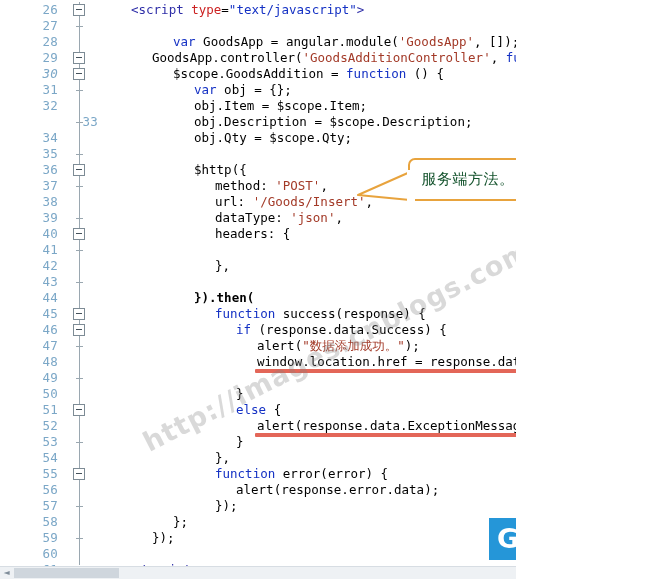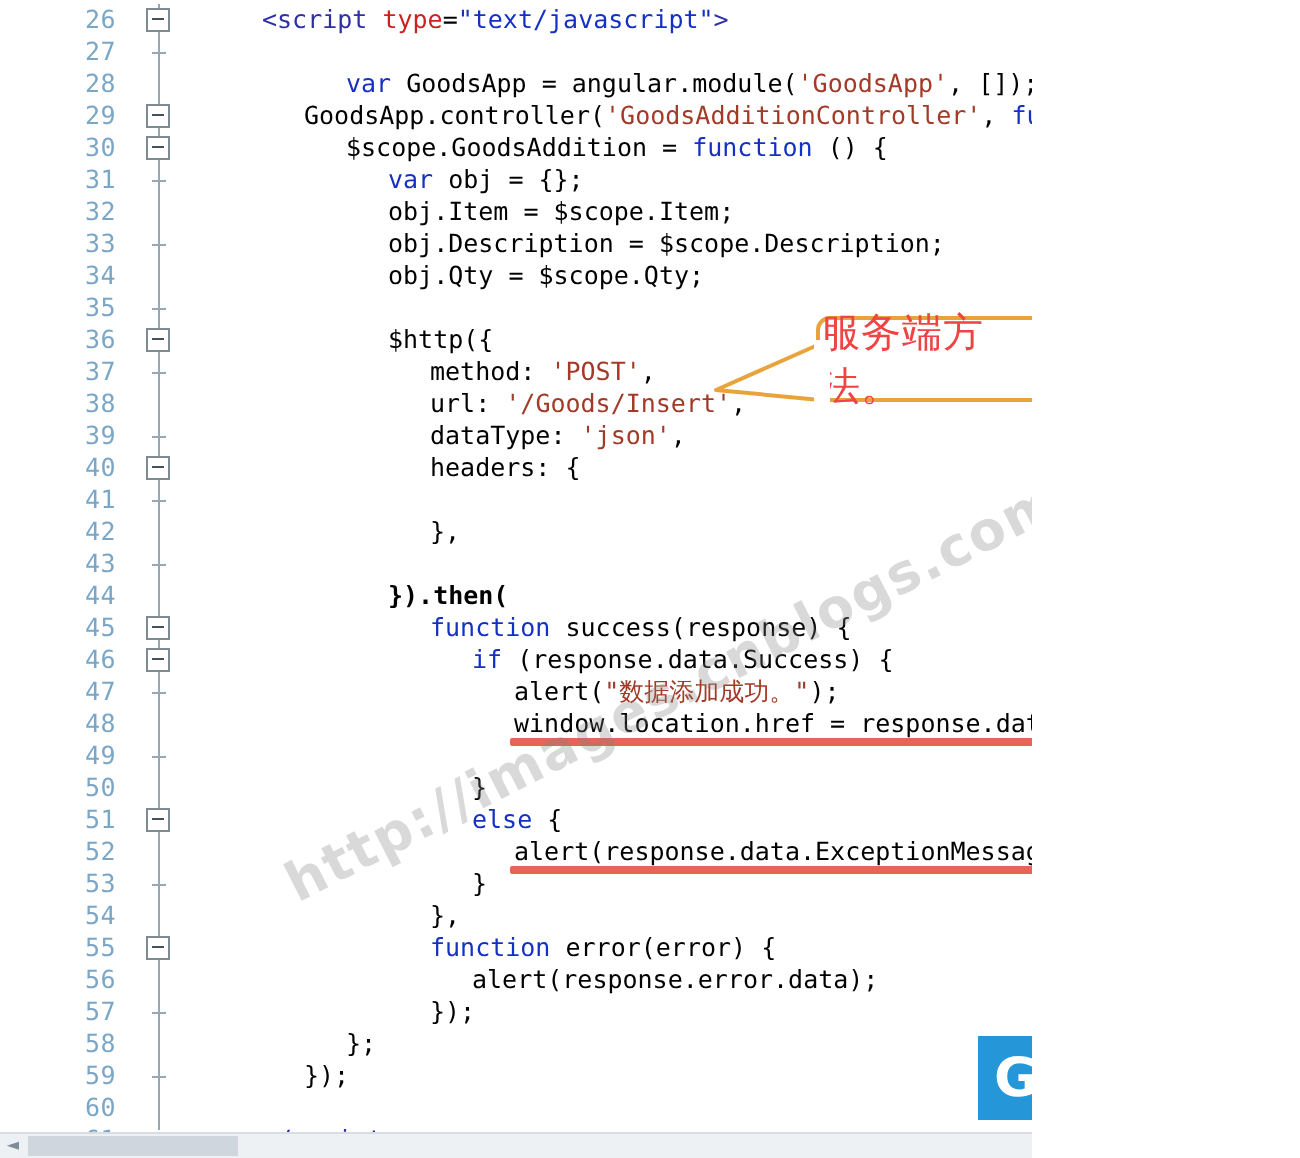--- a/index.html
+++ b/index.html
@@ -109,22 +109,22 @@
     box-sizing: border-box;
     border: 2px solid #e8a33d;
     border-radius: 7px;
     background: #ffffff;
     display: flex;
     align-items: center;
     justify-content: center;
   }
   .callout-text {
     font-family: "DejaVu Sans", "Liberation Sans", sans-serif;
-    font-size: 20px;
-    color: #ef4444;
+    font-size: 15px;
+    color: #14532d;
     letter-spacing: .5px;
   }
   .callout-tail {
     position: absolute;
     overflow: visible;
   }
 
   
   .wm-diag {
     position: absolute;
@@ -186,24 +186,24 @@
 
 <div id="editor">
 
   <div class="gutter">
     <div class="outline-line"></div>
     <div id="linenumbers">
         <div class="ln" style="top: 2px;">26</div>
         <div class="ln" style="top: 18px;">27</div>
         <div class="ln" style="top: 34px;">28</div>
         <div class="ln" style="top: 50px;">29</div>
-        <div class="ln" style="top: 66px;">30</div>
+        <div class="ln" style="top: 66px; font-style: italic;">30</div>
         <div class="ln" style="top: 82px;">31</div>
         <div class="ln" style="top: 98px;">32</div>
-        <div class="ln" style="top: 114px;">33</div>
+        <div class="ln" style="top: 114px; margin-left: 40px;">33</div>
         <div class="ln" style="top: 130px;">34</div>
         <div class="ln" style="top: 146px;">35</div>
         <div class="ln" style="top: 162px;">36</div>
         <div class="ln" style="top: 178px;">37</div>
         <div class="ln" style="top: 194px;">38</div>
         <div class="ln" style="top: 210px;">39</div>
         <div class="ln" style="top: 226px;">40</div>
         <div class="ln" style="top: 242px;">41</div>
         <div class="ln" style="top: 258px;">42</div>
         <div class="ln" style="top: 274px;">43</div>

